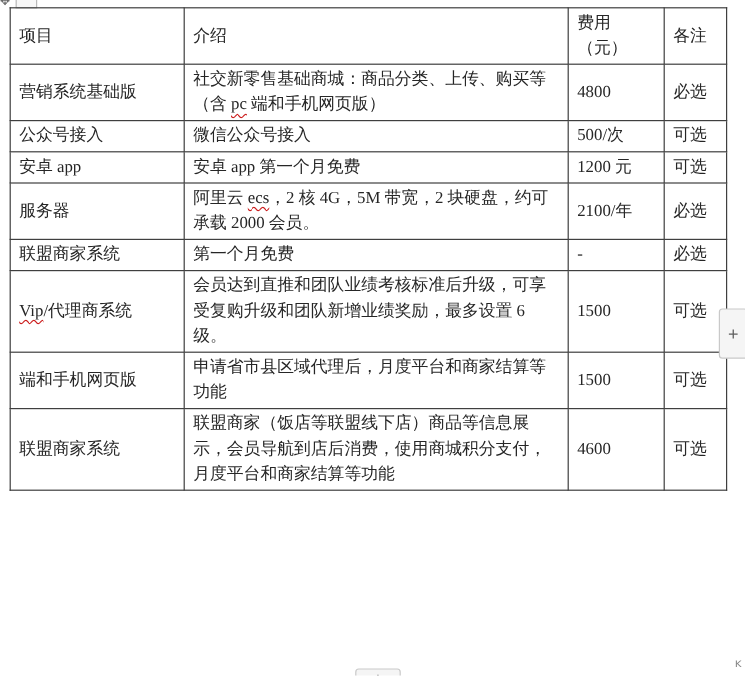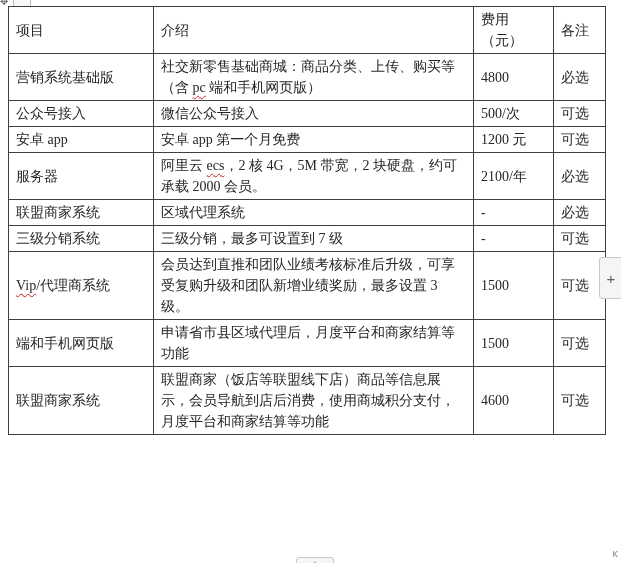--- a/index.html
+++ b/index.html
@@ -124,33 +124,27 @@
         <td>可选</td>
       </tr>
       <tr>
         <td>服务器</td>
         <td>阿里云 <span class="sq">ecs</span>，2 核 4G，5M 带宽，2 块硬盘，约可承载 2000 会员。</td>
         <td>2100/年</td>
         <td>必选</td>
       </tr>
       <tr>
         <td>联盟商家系统</td>
-        <td>区域代理系统</td>
+        <td>第一个月免费</td>
         <td>-</td>
         <td>必选</td>
       </tr>
       <tr>
-        <td>三级分销系统</td>
-        <td>三级分销，最多可设置到 7 级</td>
-        <td>-</td>
-        <td>可选</td>
-      </tr>
-      <tr>
         <td><span class="sq">Vip</span>/代理商系统</td>
-        <td>会员达到直推和团队业绩考核标准后升级，可享受复购升级和团队新增业绩奖励，最多设置 3 级。</td>
+        <td>会员达到直推和团队业绩考核标准后升级，可享受复购升级和团队新增业绩奖励，最多设置 6 级。</td>
         <td>1500</td>
         <td>可选</td>
       </tr>
       <tr>
         <td>端和手机网页版</td>
         <td>申请省市县区域代理后，月度平台和商家结算等功能</td>
         <td>1500</td>
         <td>可选</td>
       </tr>
       <tr>

